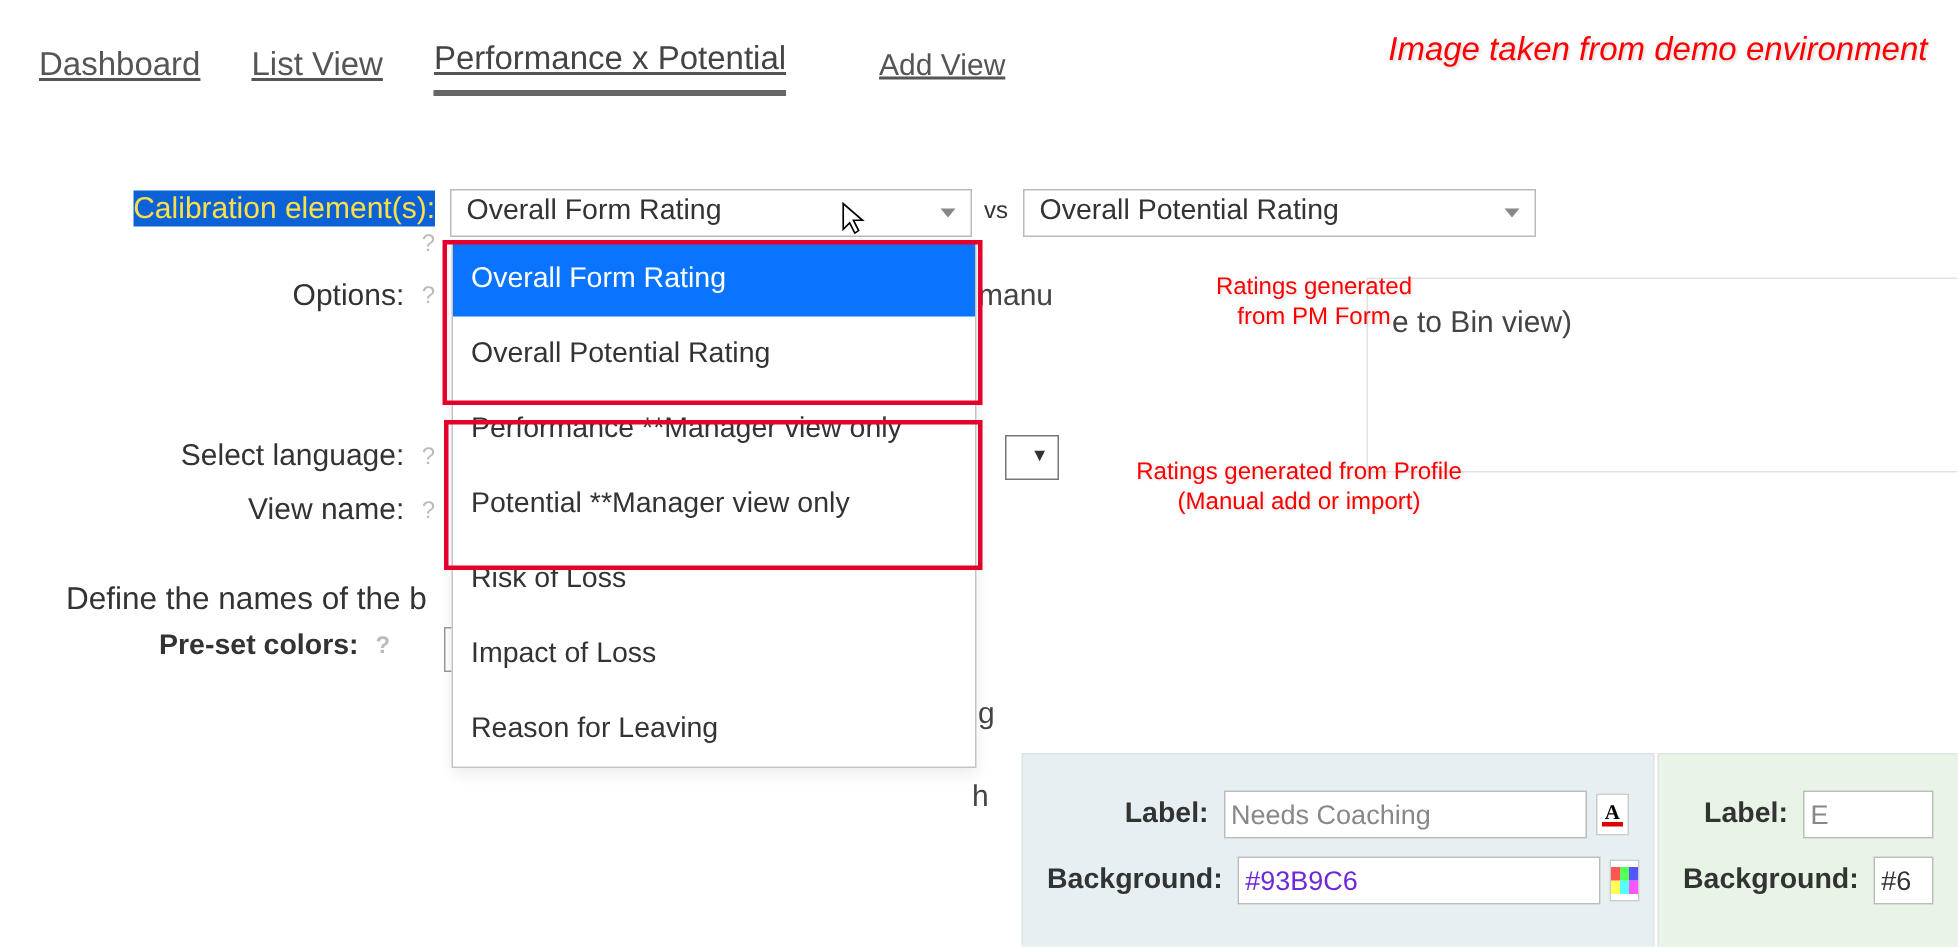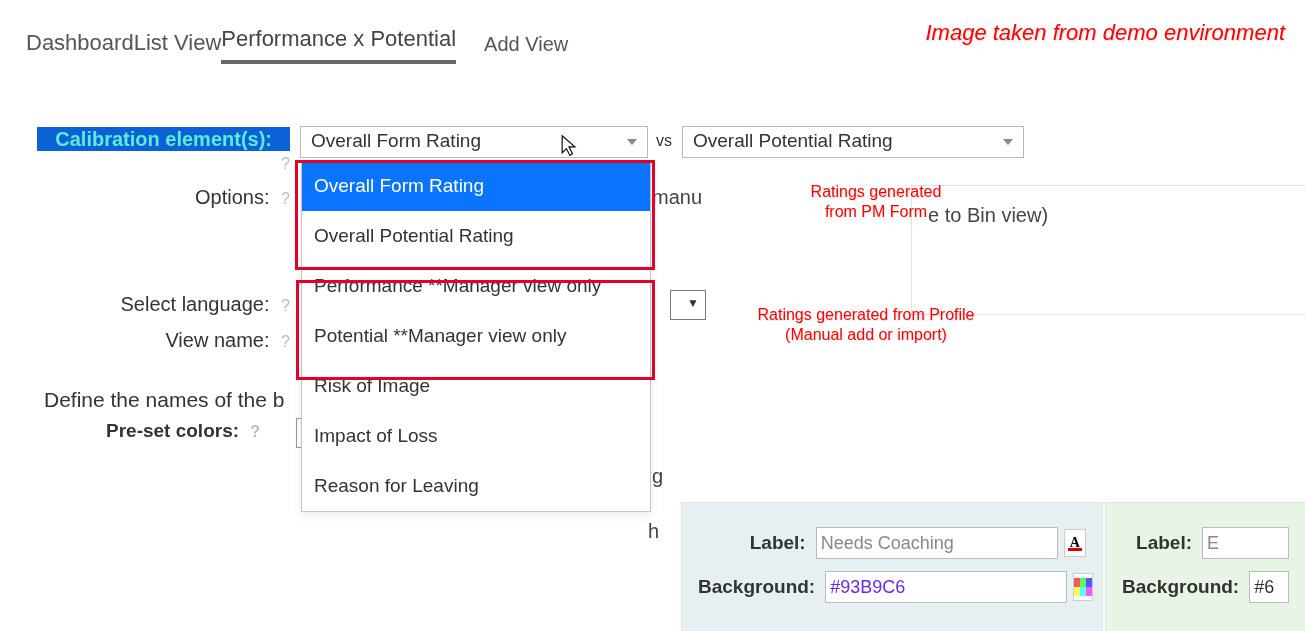--- a/index.html
+++ b/index.html
@@ -13,22 +13,22 @@
     width: 1305px;
     height: 631px;
     overflow: hidden;
     position: relative;
   }
   .root { position: relative; width:1305px; height:631px; }
 
   
   .tabs {
     position:absolute; top:24px; left:26px; right:0; height:40px;
-    display:flex; align-items:flex-end; 
-    font-size:22px; color:#555;
+    display:flex; align-items:flex-end; gap:34px;
+    font-size:22px; color:#555;text-decoration:underline;
   }
   .tab { padding-bottom:8px; cursor:pointer; }
   .tab.active { color:#444; border-bottom:4px solid #666; }
   .tab.addview { font-size:20px; margin-left:28px; }
 
   .demo-note {
     position:absolute; top:20px; right:20px;
     color:#ff0000; font-size:22px; font-style:italic;
     text-shadow:1px 1px 2px rgba(0,0,0,0.15);
   }
@@ -37,21 +37,21 @@
   .label-col {
     position:absolute; width:290px; text-align:right;
     font-size:20px; color:#333;
   }
   .help {
     display:inline-block; margin-left:6px; color:#bbb; font-size:16px;
     vertical-align:middle;
   }
   .cal-label { top:128px; left:0; }
   .cal-label .hl {
-    background:#0a62d6; color:#5eead4; padding:1px 18px; font-weight:700;
+    background:#0a62d6; color:#fde047; padding:1px 0; font-weight:400;
   }
   .options-label { top:186px; left:0; }
   .lang-label { top:293px; left:0; }
   .viewname-label { top:329px; left:0; }
 
   
   .selbox, .inputbox {
     position:absolute; height:32px; border:1px solid #bbb; background:#fff;
     font-size:19px; padding:3px 30px 3px 10px; color:#333;
   }
@@ -183,21 +183,21 @@
 <div class="preset-box"></div>
 
 <span class="frag g1">g</span>
 <span class="frag g2">h</span>
 
 <div class="dropdown">
   <div class="item selected">Overall Form Rating</div>
   <div class="item">Overall Potential Rating</div>
   <div class="item">Performance **Manager view only</div>
   <div class="item">Potential **Manager view only</div>
-  <div class="item">Risk of Image</div>
+  <div class="item">Risk of Loss</div>
   <div class="item">Impact of Loss</div>
   <div class="item">Reason for Leaving</div>
 </div>
 
 <div class="redbox a"></div>
 <div class="redbox b"></div>
 <div class="annot a" style="white-space:pre-line;">Ratings generated
 from PM Form</div>
 <div class="annot b" style="white-space:pre-line;">Ratings generated from Profile
 (Manual add or import)</div>

